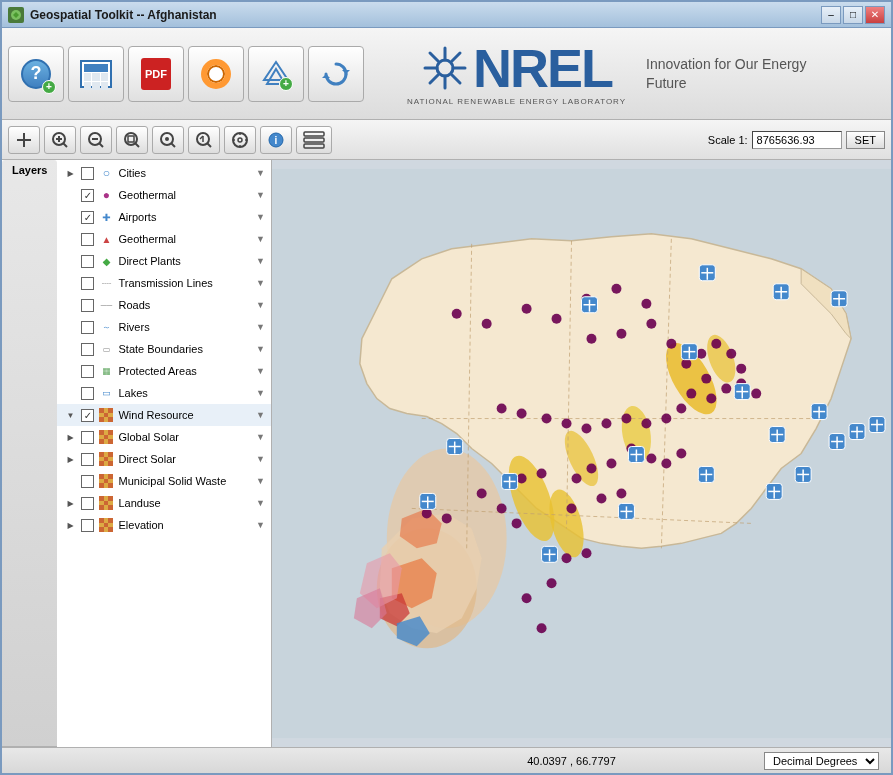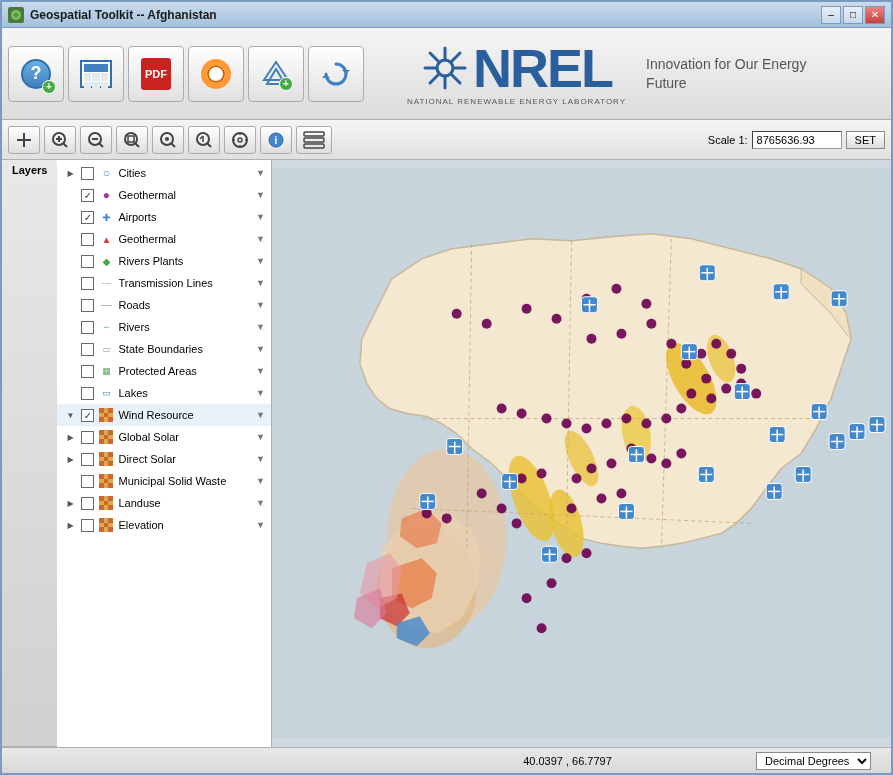--- a/index.html
+++ b/index.html
@@ -49,21 +49,21 @@
     .layer-name { flex: 1; font-size: 11px; }
     .layer-arrow { font-size: 9px; color: #777; }
     
     
     .map-area { flex: 1; background: #d0d8e0; position: relative; overflow: hidden; }
     
     
     .map-svg { width: 100%; height: 100%; }
     
     
-    .status-bar { background: linear-gradient(to bottom, #e8e8e8, #d8d8d8); border-top: 1px solid #b0b0b0; height: 26px; display: flex; align-items: center; padding: 0 20px; gap: 10px; font-size: 11px; }
+    .status-bar { background: linear-gradient(to bottom, #e8e8e8, #d8d8d8); border-top: 1px solid #b0b0b0; height: 26px; display: flex; align-items: center; padding: 0 12px; gap: 10px; font-size: 11px; }
     .status-coords { flex: 1; text-align: center; }
     .status-units { display: flex; align-items: center; gap: 4px; }
     .units-select { border: 1px solid #888; background: white; padding: 1px 4px; font-size: 11px; }
 
     
     .layers-list::-webkit-scrollbar { width: 8px; }
     .layers-list::-webkit-scrollbar-track { background: #f0f0f0; }
     .layers-list::-webkit-scrollbar-thumb { background: #aaa; border: 1px solid #888; }
   </style>
 </head>
@@ -276,21 +276,21 @@
           <div class="layer-checkbox"></div>
           <div class="layer-icon" style="color:#cc4444;font-size:10px;">▲</div>
           <span class="layer-name">Geothermal</span>
           <span class="layer-arrow">▼</span>
         </div>
 
         <div class="layer-item">
           <div class="layer-expand"></div>
           <div class="layer-checkbox"></div>
           <div class="layer-icon" style="color:#44aa44;font-size:10px;">◆</div>
-          <span class="layer-name">Rivers Plants</span>
+          <span class="layer-name">Direct Plants</span>
           <span class="layer-arrow">▼</span>
         </div>
 
         <div class="layer-item">
           <div class="layer-expand"></div>
           <div class="layer-checkbox"></div>
           <div class="layer-icon" style="color:#888;font-size:8px;">╌╌</div>
           <span class="layer-name">Transmission Lines</span>
           <span class="layer-arrow">▼</span>
         </div>

